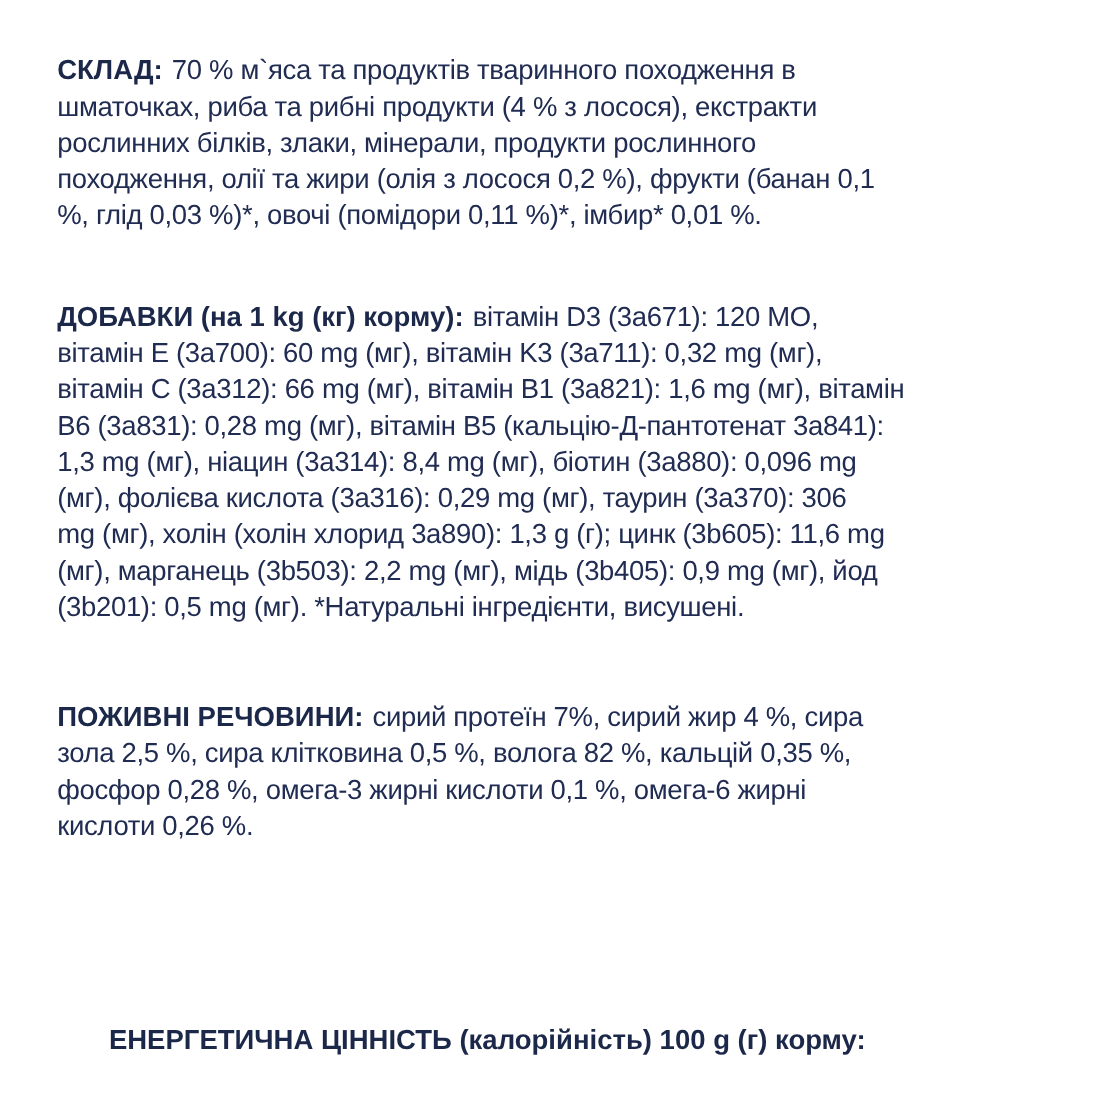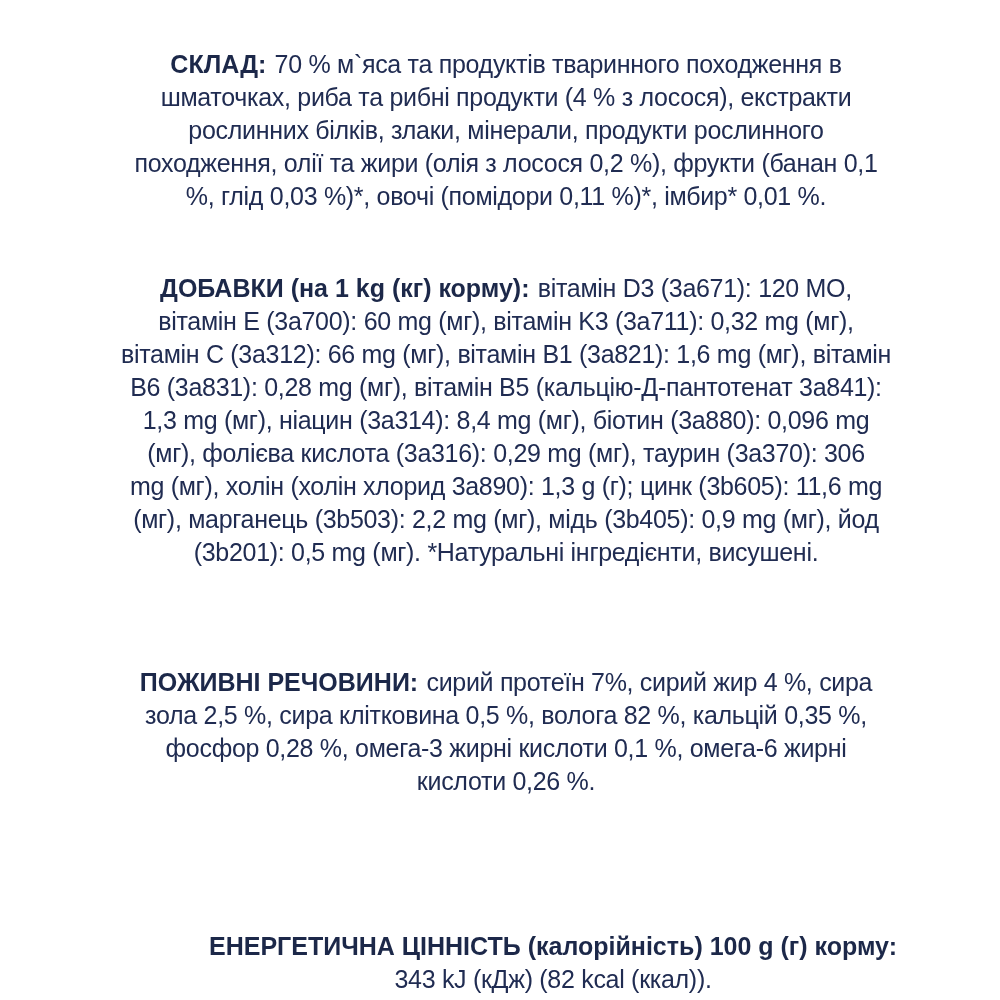--- a/index.html
+++ b/index.html
@@ -1,15 +1,15 @@
 <!DOCTYPE html>
 <html><head>
 <meta charset="utf-8">
 <style>
-  * { margin: 0; padding: 0; box-sizing: border-box; text-align: center; }
+  * { margin: 0; padding: 0; box-sizing: border-box; }
   html, body {
     width: 1000px;
     height: 1000px;
     background: #ffffff;
     font-family: "Liberation Sans", "DejaVu Sans", sans-serif;
     overflow: hidden;
   }
   .label-page {
     position: relative;
     width: 1000px;
@@ -31,21 +31,21 @@
     letter-spacing: 0;
     margin-right: 0.33em;
     color: #1c2849;
   }
   .section-body {
     white-space: pre-line;
     font-weight: 400;
   }
   .section--composition { top: 48px; }
   .section--additives   { top: 272px; }
-  .section--nutrients   { top: 666px; }
+  .section--nutrients   { top: 636px; }
   .section--energy      { top: 930px; margin-left: 47px; }
   .section--energy .section-heading { display: block; margin-right: 0; }
 </style>
 </head>
 <body>
 
 <div class="label-page">
 
   <p class="section section--composition">
     <strong class="section-heading">СКЛАД:</strong><span class="section-body">70 % м`яса та продуктів тваринного походження в
@@ -68,16 +68,16 @@
   </p>
 
   <p class="section section--nutrients">
     <strong class="section-heading">ПОЖИВНІ РЕЧОВИНИ:</strong><span class="section-body">сирий протеїн 7%, сирий жир 4 %, сира
 зола 2,5 %, сира клітковина 0,5 %, волога 82 %, кальцій 0,35 %,
 фосфор 0,28 %, омега-3 жирні кислоти 0,1 %, омега-6 жирні
 кислоти 0,26 %.</span>
   </p>
 
   <p class="section section--energy">
-    <strong class="section-heading">ЕНЕРГЕТИЧНА ЦІННІСТЬ (калорійність) 100 g (г) корму:</strong><span class="section-body">343 kJ (кДж) (82 kcal (ккал)).</span>
+    <strong class="section-heading">ЕНЕРГЕТИЧНА ЦІННІСТЬ (калорійність) 100 g (г) корму:</strong>
   </p>
 
 </div>
 
 </body></html>

